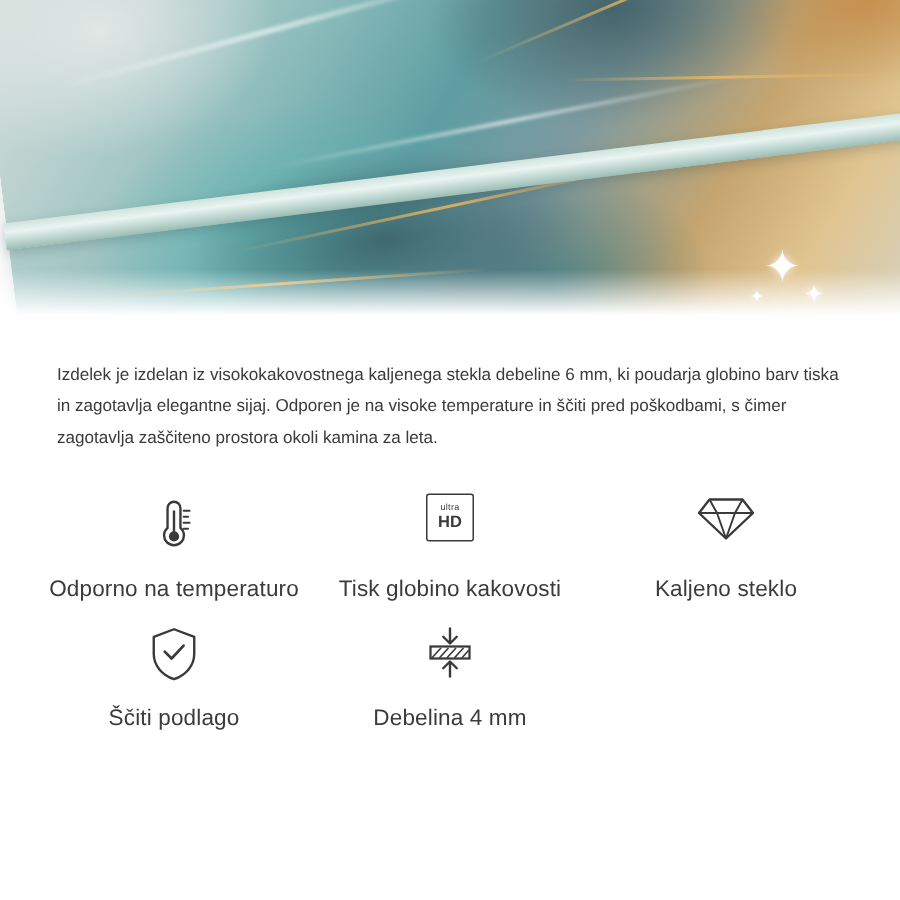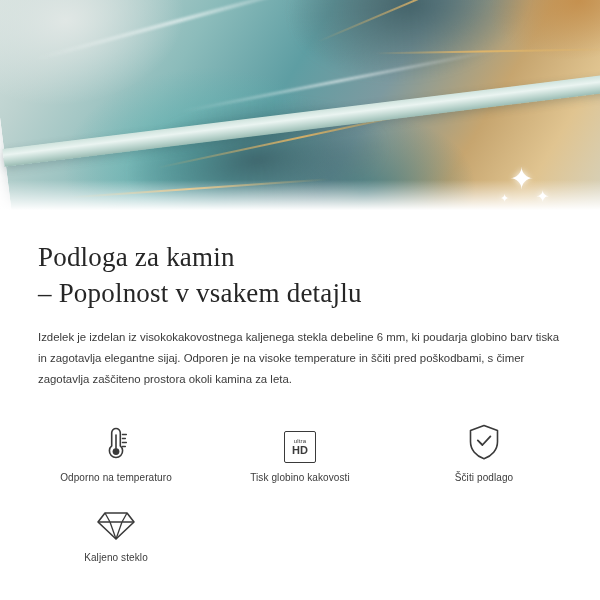--- a/index.html
+++ b/index.html
@@ -130,26 +130,26 @@
   }
   .feature {
     display: flex;
     flex-direction: column;
     align-items: center;
     justify-content: flex-start;
   }
   .feature-icon {
     height: 46px;
     display: flex;
-    align-items: flex-end;
+    align-items: flex-start;
     justify-content: center;
   }
   .feature-label {
     margin-top: 9px;
-    font-size: 10px;
+    font-size: 15px;
     color: #3b3b3b;
     text-align: right;
     letter-spacing: 0.1px;
   }
   svg { display: block; }
   .uhd-box {
     width: 30px;
     height: 30px;
     border: 1.6px solid #3a3a3a;
     border-radius: 2px;
@@ -189,24 +189,20 @@
       <div class="gold" style="left:60px; top:290px; width:260px; transform:rotate(3deg);"></div>
     </div>
     <div class="glass-edge"></div>
     <div class="sparkle" style="left:509px; top:164px;">✦</div>
     <div class="sparkle s2" style="left:536px; top:189px;">✦</div>
     <div class="sparkle s3" style="left:500px; top:193px;">✦</div>
     <div class="hero-fade"></div>
   </div>
 
   <div class="content">
-    <h1 class="headline">
-      <span>Podloga za kamin</span>
-      <span class="l2">– Popolnost v vsakem detajlu</span>
-    </h1>
     <p class="body-copy">Izdelek je izdelan iz visokokakovostnega kaljenega stekla debeline 6 mm, ki poudarja globino barv tiska in zagotavlja elegantne sijaj. Odporen je na visoke temperature in ščiti pred poškodbami, s čimer zagotavlja zaščiteno prostora okoli kamina za leta.</p>
   </div>
 
   <div class="features">
 
     <div class="feature">
       <div class="feature-icon">
         <svg width="34" height="40" viewBox="0 0 34 40">
           <path d="M17 5.5c-2.4 0-4.3 1.9-4.3 4.3v13.1a6.6 6.6 0 1 0 8.6 0V9.8c0-2.4-1.9-4.3-4.3-4.3z" fill="none" stroke="#3a3a3a" stroke-width="1.6"></path>
           <path d="M17 12v13.6" fill="none" stroke="#3a3a3a" stroke-width="1.6" stroke-linecap="round"></path>
@@ -222,34 +218,45 @@
         <div class="uhd-box">
           <span class="u1">ultra</span>
           <span class="u2">HD</span>
         </div>
       </div>
       <div class="feature-label">Tisk globino kakovosti</div>
     </div>
 
     <div class="feature">
       <div class="feature-icon">
+        <svg width="40" height="34" viewBox="0 0 40 34">
+          <path d="M9 4h22l7 9-18 17L2 13 9 4z" fill="none" stroke="#3a3a3a" stroke-width="1.6" stroke-linejoin="round"></path>
+          <path d="M2 13h36M9 4l5 9 6 17M31 4l-5 9-6 17M14 13h12" fill="none" stroke="#3a3a3a" stroke-width="1.3" stroke-linejoin="round"></path>
+        </svg>
+      </div>
+      <div class="feature-label">Kaljeno steklo</div>
+    </div>
+
+    <div class="feature">
+      <div class="feature-icon">
         <svg width="38" height="42" viewBox="0 0 38 42">
           <path d="M19 4.5L5.5 9.6v11.2c0 8 5.6 14.3 13.5 17 7.9-2.7 13.5-9 13.5-17V9.6L19 4.5z" fill="none" stroke="#3a3a3a" stroke-width="1.6" stroke-linejoin="round"></path>
           <path d="M12.8 19.4l4.6 4.6 8-8.6" fill="none" stroke="#3a3a3a" stroke-width="1.8" stroke-linecap="round" stroke-linejoin="round"></path>
         </svg>
       </div>
       <div class="feature-label">Ščiti podlago</div>
     </div>
 
-    <div class="feature">
-      <div class="feature-icon">
-        <svg width="40" height="34" viewBox="0 0 40 34">
-          <path d="M9 4h22l7 9-18 17L2 13 9 4z" fill="none" stroke="#3a3a3a" stroke-width="1.6" stroke-linejoin="round"></path>
-          <path d="M2 13h36M9 4l5 9 6 17M31 4l-5 9-6 17M14 13h12" fill="none" stroke="#3a3a3a" stroke-width="1.3" stroke-linejoin="round"></path>
-        </svg>
-      </div>
-      <div class="feature-label">Kaljeno steklo</div>
-    </div>
-
-
+
+    <div class="feature">
+      <div class="feature-icon">
+        <svg width="38" height="40" viewBox="0 0 38 40">
+          <path d="M19 4v9M14.5 9.5L19 14l4.5-4.5" fill="none" stroke="#3a3a3a" stroke-width="1.6" stroke-linecap="round" stroke-linejoin="round"></path>
+          <rect x="6" y="16" width="26" height="8" fill="none" stroke="#3a3a3a" stroke-width="1.5"></rect>
+          <path d="M7 23.5l6-6.5M12 23.5l6-6.5M17 23.5l6-6.5M22 23.5l6-6.5M27 23.5l4.5-5" stroke="#3a3a3a" stroke-width="1.1"></path>
+          <path d="M19 36v-9M14.5 30.5L19 26l4.5 4.5" fill="none" stroke="#3a3a3a" stroke-width="1.6" stroke-linecap="round" stroke-linejoin="round"></path>
+        </svg>
+      </div>
+      <div class="feature-label">Debelina 4 mm</div>
+    </div>
 
   </div>
 </div>
 
 </body></html>

